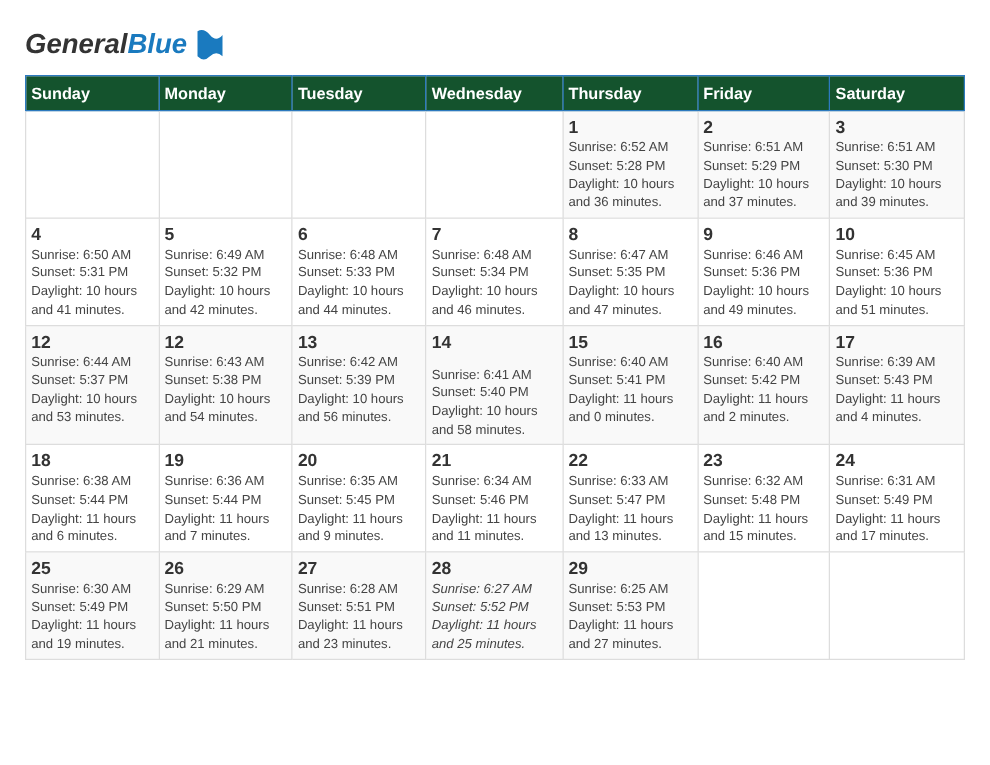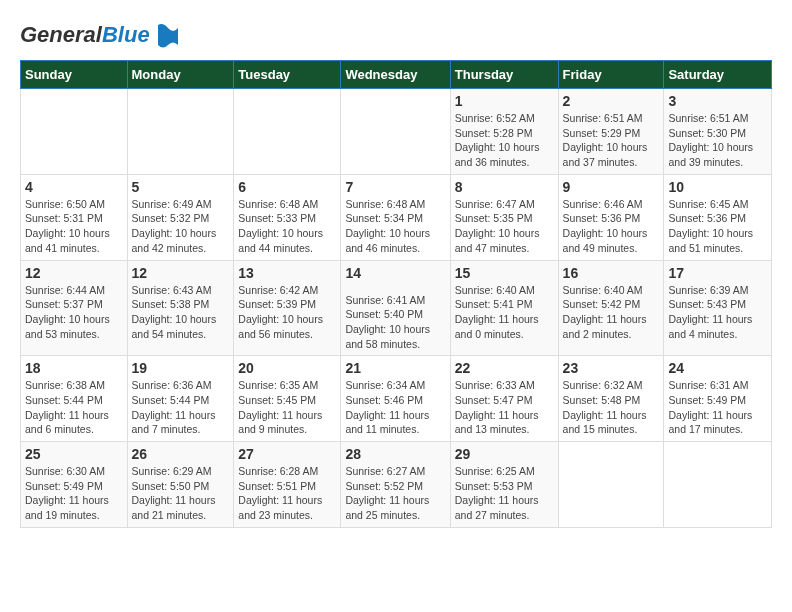--- a/index.html
+++ b/index.html
@@ -293,21 +293,21 @@
 Daylight: 11 hours and 21 minutes.</div>
         </td>
         <td>
           <span class="day-num">27</span>
           <div class="day-info" style="white-space: pre-line;">Sunrise: 6:28 AM
 Sunset: 5:51 PM
 Daylight: 11 hours and 23 minutes.</div>
         </td>
         <td>
           <span class="day-num">28</span>
-          <div class="day-info" style="white-space: pre-line;">Sunrise: 6:27 AM
+          <div class="day-info" style="white-space: pre-line; font-style: italic;">Sunrise: 6:27 AM
 Sunset: 5:52 PM
 Daylight: 11 hours and 25 minutes.</div>
         </td>
         <td>
           <span class="day-num">29</span>
           <div class="day-info" style="white-space: pre-line;">Sunrise: 6:25 AM
 Sunset: 5:53 PM
 Daylight: 11 hours and 27 minutes.</div>
         </td>
         <td class="empty-cell"></td>

